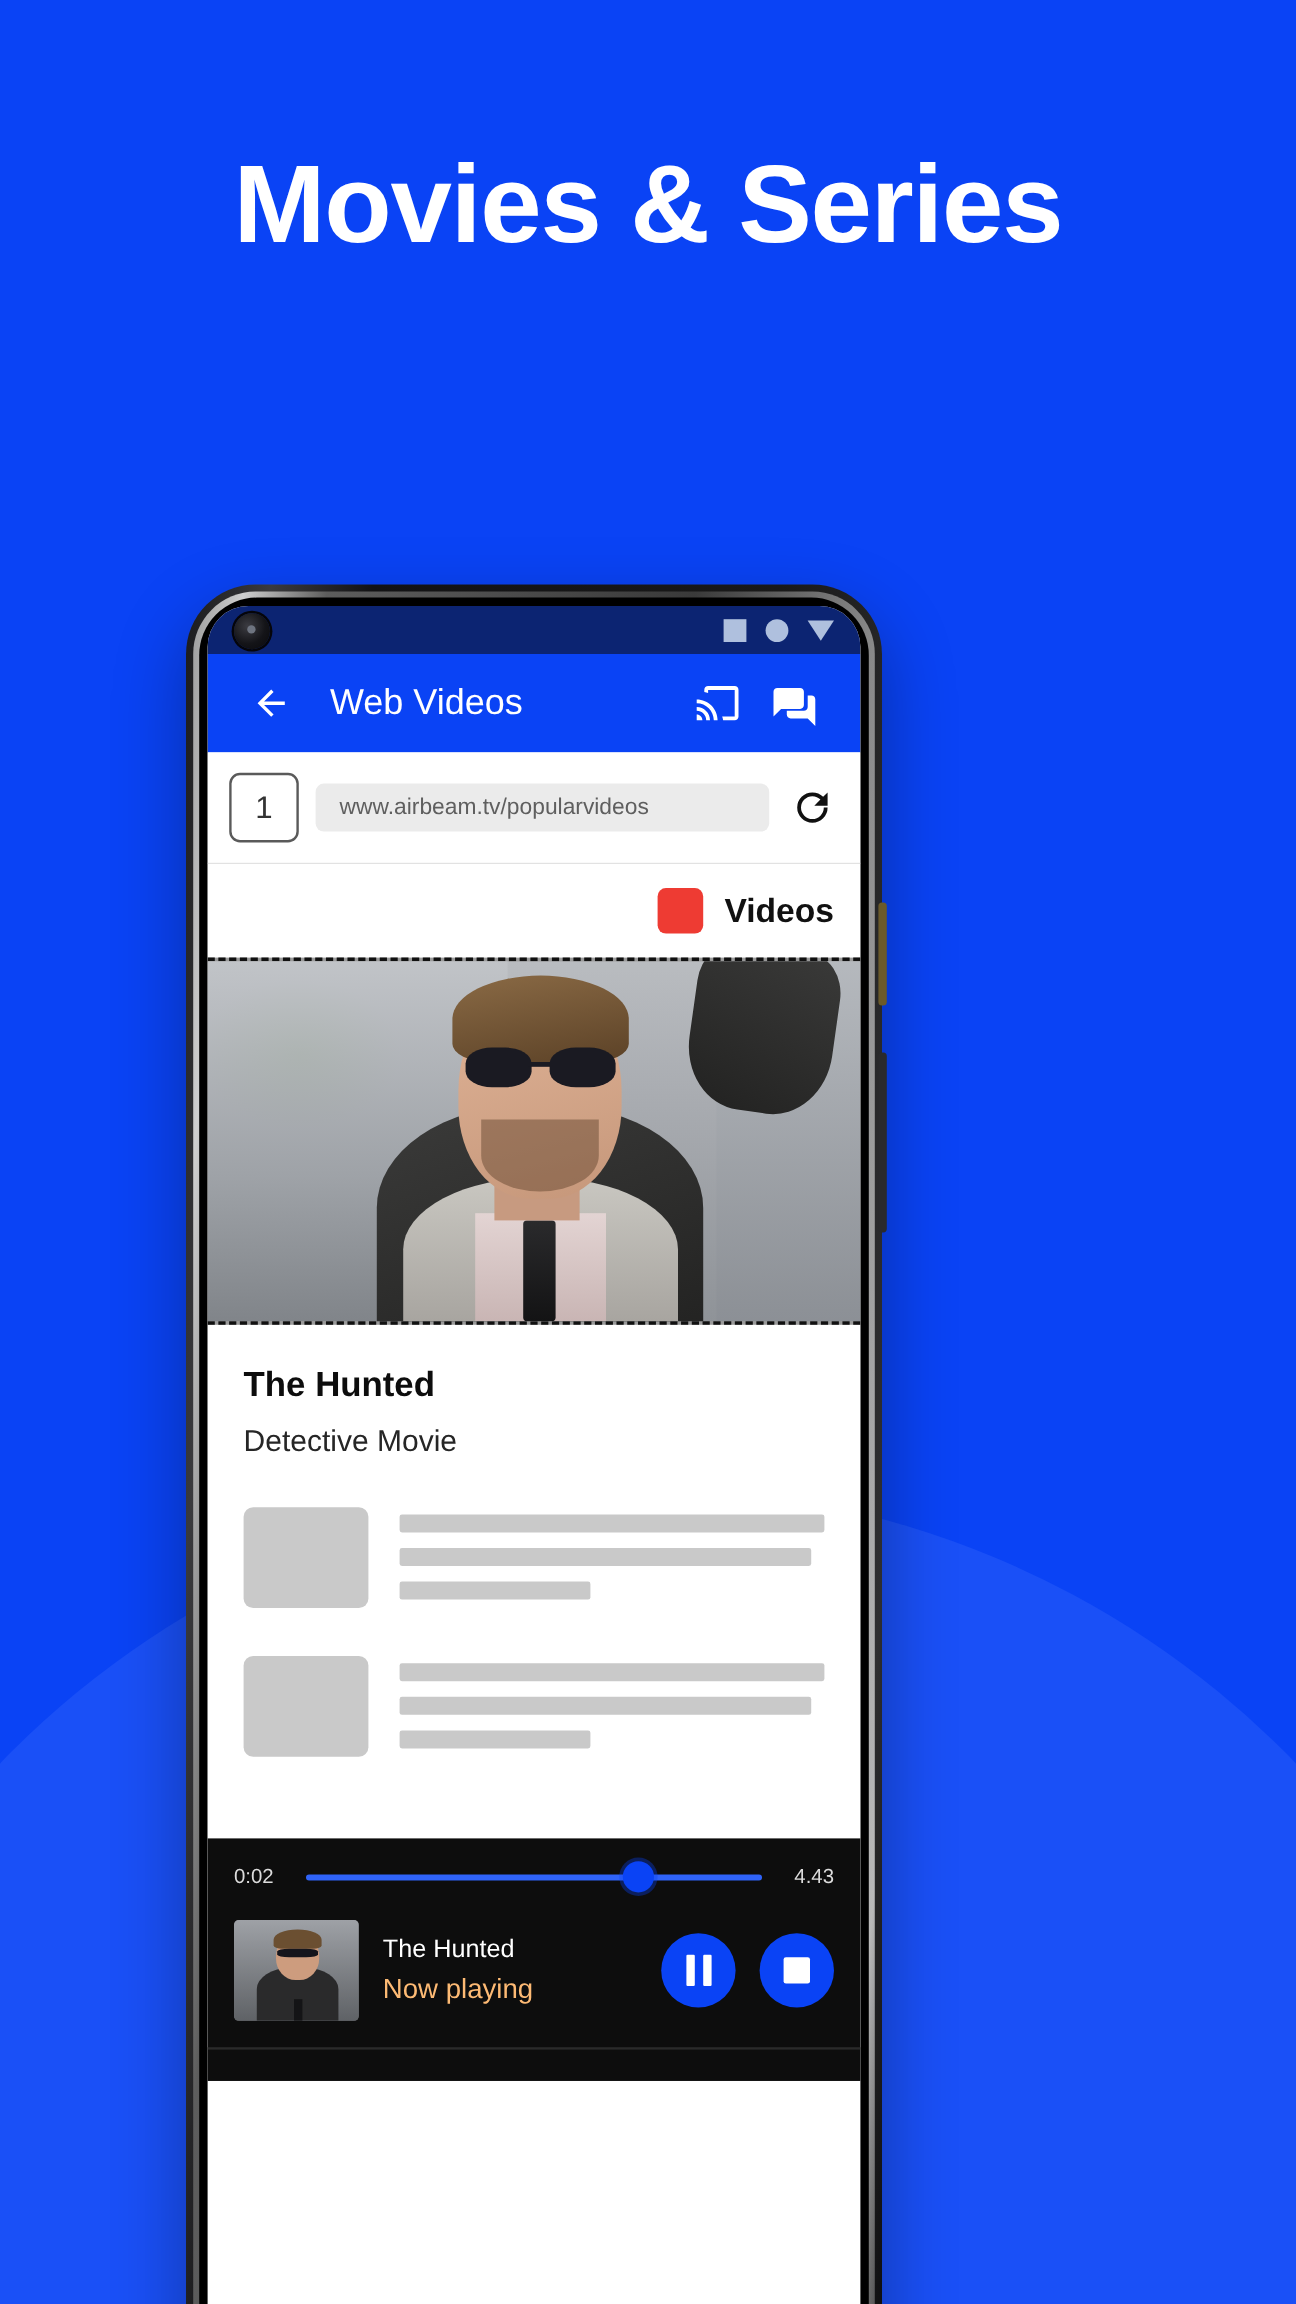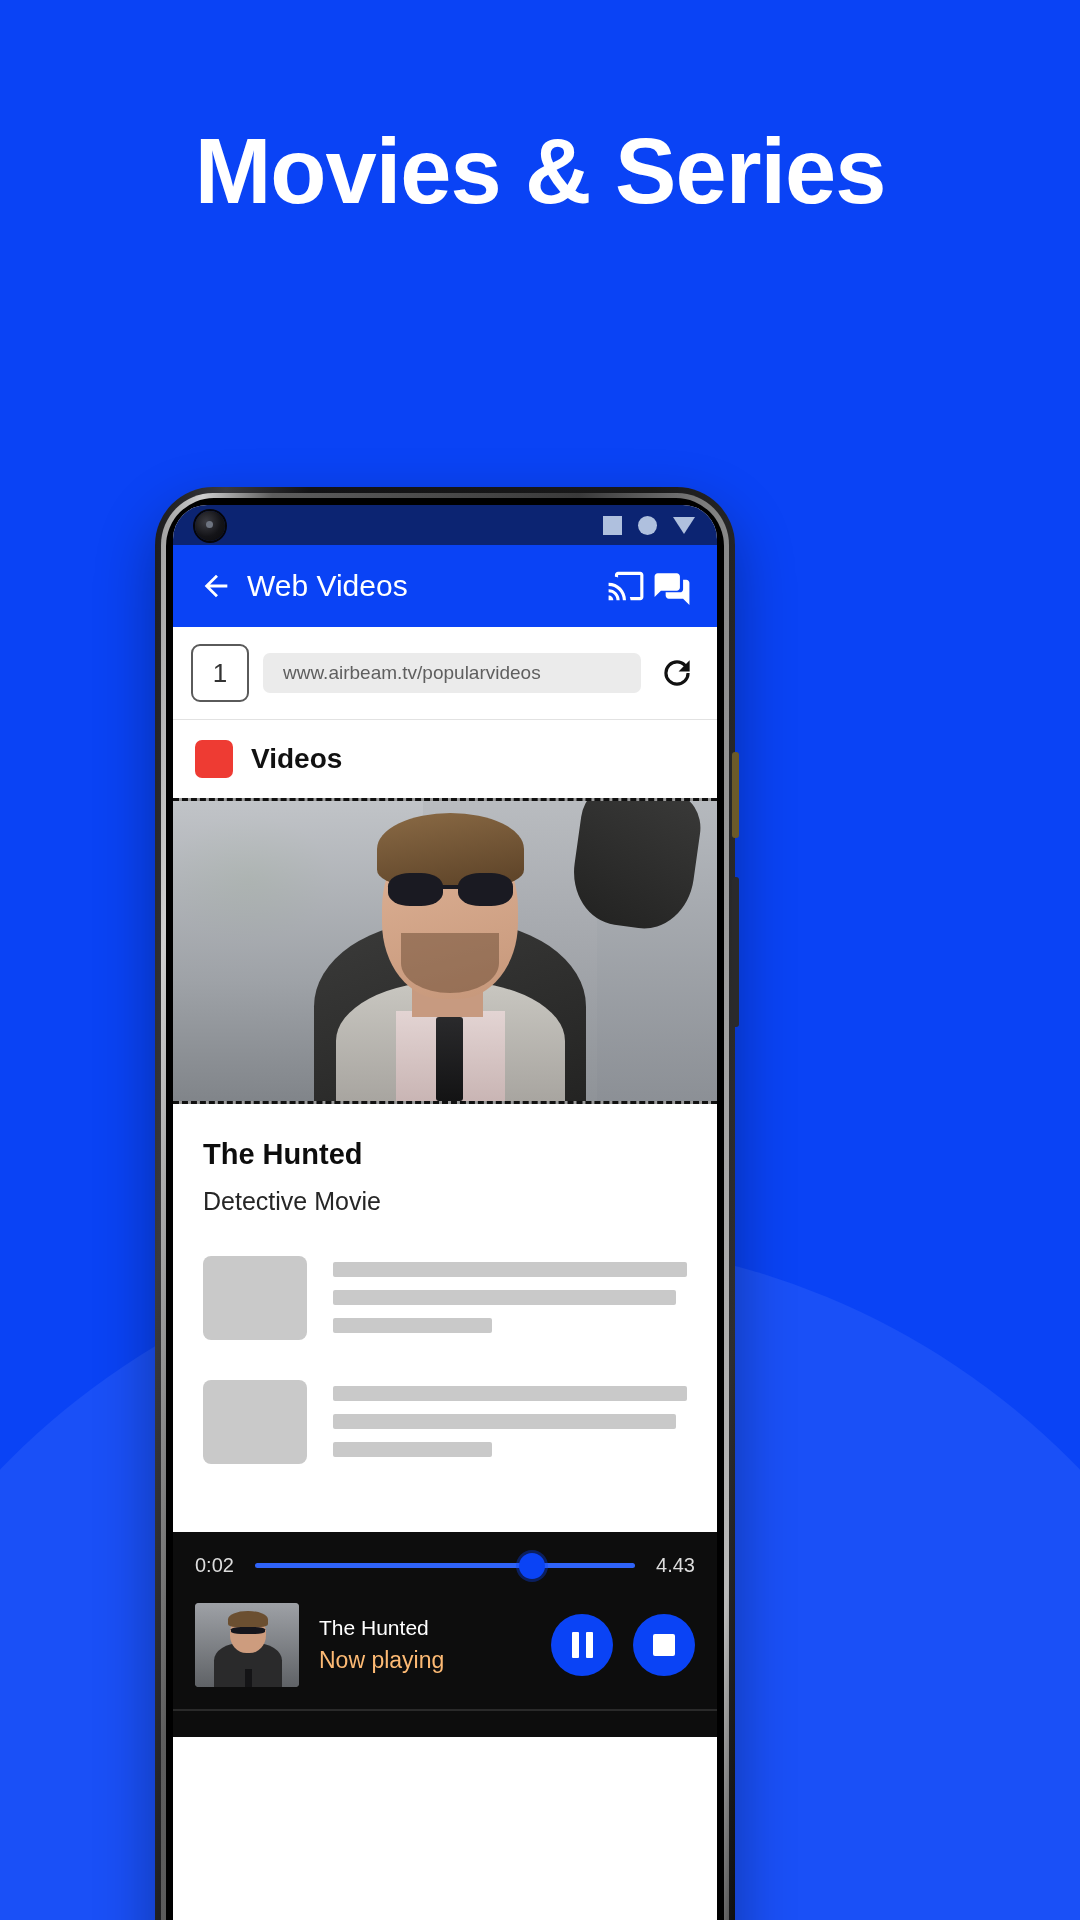--- a/index.html
+++ b/index.html
@@ -62,21 +62,21 @@
     box-shadow:0 0 0 2px #05050a;
   }
   .punch i{position:absolute;left:11px;top:10px;width:7px;height:7px;border-radius:50%;background:#6e7480;}
   .sb-sq{width:19px;height:19px;background:#AFC0DE;}
   .sb-ci{width:19px;height:19px;border-radius:50%;background:#AFC0DE;}
   .sb-tr{width:0;height:0;border-left:11px solid transparent;border-right:11px solid transparent;border-top:17px solid #AFC0DE;}
 
   
   .appbar{
     height:82px;background:#0A43F5;display:flex;align-items:center;
-    padding:0 22px;
+    padding:0 32px;gap:18px;
   }
   .appbar .back{width:42px;height:42px;display:flex;align-items:center;justify-content:center;}
   .appbar .title{
     color:#fff;font-size:30px;font-weight:400;flex:1;margin-left:10px;
   }
   .appbar .act{width:46px;height:46px;display:flex;align-items:center;justify-content:center;}
 
   
   .urlbar{
     background:#fff;height:92px;display:flex;align-items:center;
@@ -89,21 +89,21 @@
   }
   .urlfield{
     flex:1;height:40px;background:#EBEBEB;border-radius:7px;
     display:flex;align-items:center;padding:0 20px;
     font-size:19px;color:#5F5F5F;
   }
   .reload{width:44px;display:flex;align-items:center;justify-content:center;}
 
   
   .vidhead{
-    background:#fff;height:78px;display:flex;align-items:center;padding:0 22px;gap:18px;
+    background:#fff;height:78px;display:flex;align-items:center;padding:0 22px;gap:18px;justify-content:flex-end;
   }
   .vidhead .sq{width:38px;height:38px;border-radius:7px;background:#EE3B33;}
   .vidhead .lbl{font-size:28px;font-weight:bold;color:#111;}
 
   
   .videoframe{
     position:relative;height:300px;border-top:3px dashed #111;border-bottom:3px dashed #111;
     overflow:hidden;background:#9a9a9a;
   }
   .vf-bg{position:absolute;inset:0;
@@ -150,21 +150,21 @@
   .row .thumb{width:104px;height:84px;border-radius:8px;background:#C9C9C9;flex:none;}
   .row .lines{flex:1;padding-top:6px;}
   .row .ln{height:15px;background:#C9C9C9;border-radius:2px;margin-bottom:13px;}
   .row .ln.w100{width:100%;}
   .row .ln.w97{width:97%;}
   .row .ln.w45{width:45%;}
 
   
   .player{background:#0D0D0D;padding:0;}
   .seekrow{display:flex;align-items:center;gap:14px;padding:22px 22px 18px 22px;}
-  .seekrow .time{color:#dcdcdc;font-size:20px;min-width:46px;}
+  .seekrow .time{color:#dcdcdc;font-size:17px;min-width:46px;}
   .seekrow .time.r{text-align:right;}
   .track{flex:1;position:relative;height:18px;display:flex;align-items:center;}
   .track .bar{position:absolute;left:0;right:0;height:5px;background:#2F63F8;border-radius:3px;}
   .track .knob{position:absolute;width:26px;height:26px;border-radius:50%;background:#0A43F5;box-shadow:0 0 0 3px rgba(10,67,245,.35);}
   .nowbar{display:flex;align-items:center;gap:20px;padding:8px 22px 22px 22px;}
   .nowbar .art{width:104px;height:84px;border-radius:4px;overflow:hidden;position:relative;background:#6d6f73;flex:none;}
   .art .a-bg{position:absolute;inset:0;background:linear-gradient(180deg,#9ea1a6,#5f6266);}
   .art .a-coat{position:absolute;left:18%;bottom:0;width:66%;height:52%;background:#2a2a2b;border-radius:40% 40% 0 0;}
   .art .a-head{position:absolute;left:34%;top:14%;width:34%;height:46%;background:#cd9c7e;border-radius:46%;}
   .art .a-hair{position:absolute;left:32%;top:9%;width:38%;height:20%;background:#6b4f31;border-radius:50% 50% 18% 18%;}

